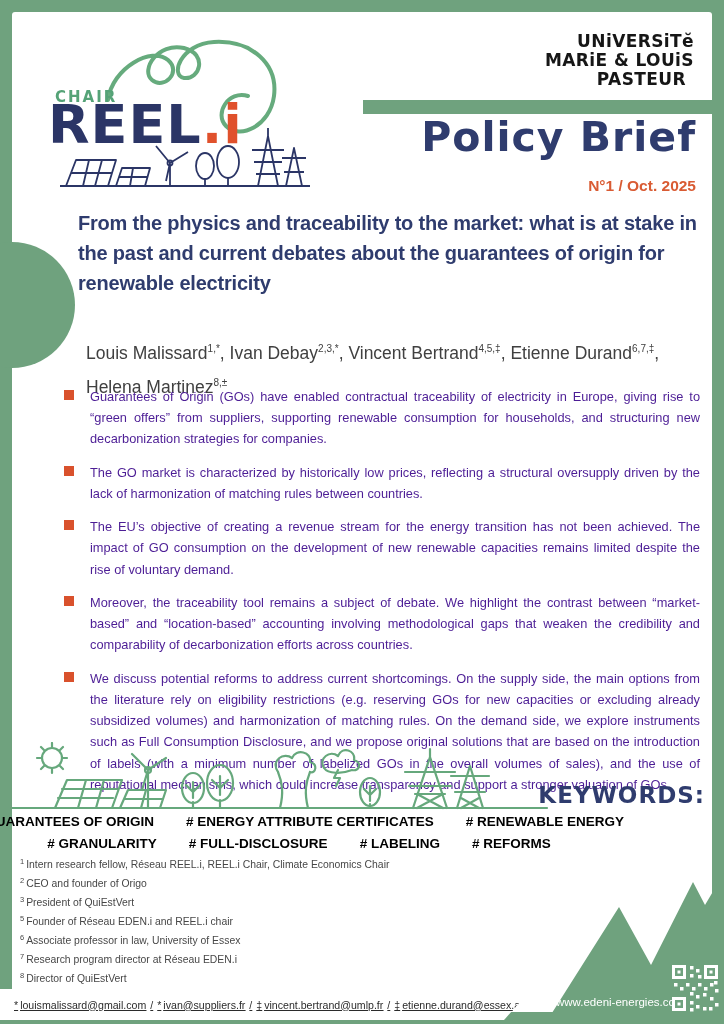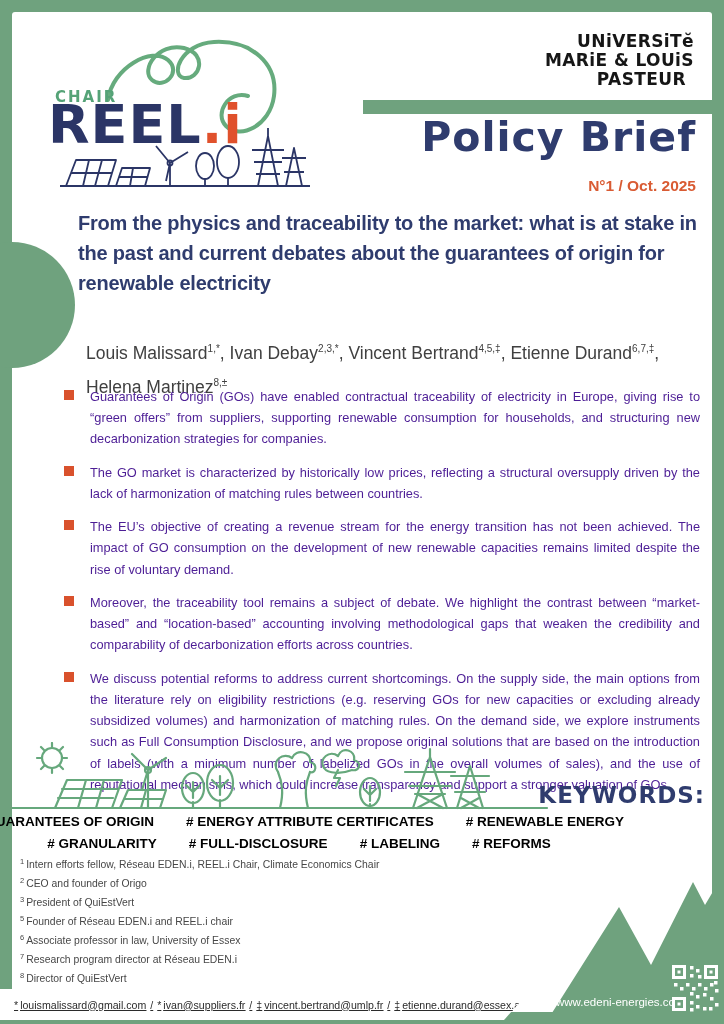--- a/index.html
+++ b/index.html
@@ -172,21 +172,21 @@
   <div class="kwline kwline2">
 
   <span class="kw"># GRANULARITY</span>
       <span class="kw"># FULL-DISCLOSURE</span>
       <span class="kw"># LABELING</span>
       <span class="kw"># REFORMS</span>
     </div>
 
   <div class="footnotes">
 
-  <div class="fn"><sup>1</sup><span>Intern efforts fellow, Réseau EDEN.i, REEL.i Chair, Climate Economics Chair</span></div>
+  <div class="fn"><sup>1</sup><span>Intern research fellow, Réseau REEL.i, REEL.i Chair, Climate Economics Chair</span></div>
       <div class="fn"><sup>2</sup><span>CEO and founder of Origo</span></div>
       <div class="fn"><sup>3</sup><span>President of QuiEstVert</span></div>
       <div class="fn"><sup>5</sup><span>Founder of Réseau EDEN.i and REEL.i chair</span></div>
       <div class="fn"><sup>6</sup><span>Associate professor in law, University of Essex</span></div>
       <div class="fn"><sup>7</sup><span>Research program director at Réseau EDEN.i</span></div>
       <div class="fn"><sup>8</sup><span>Director of QuiEstVert</span></div>
     </div>
 
   <div class="email-strip">
 

